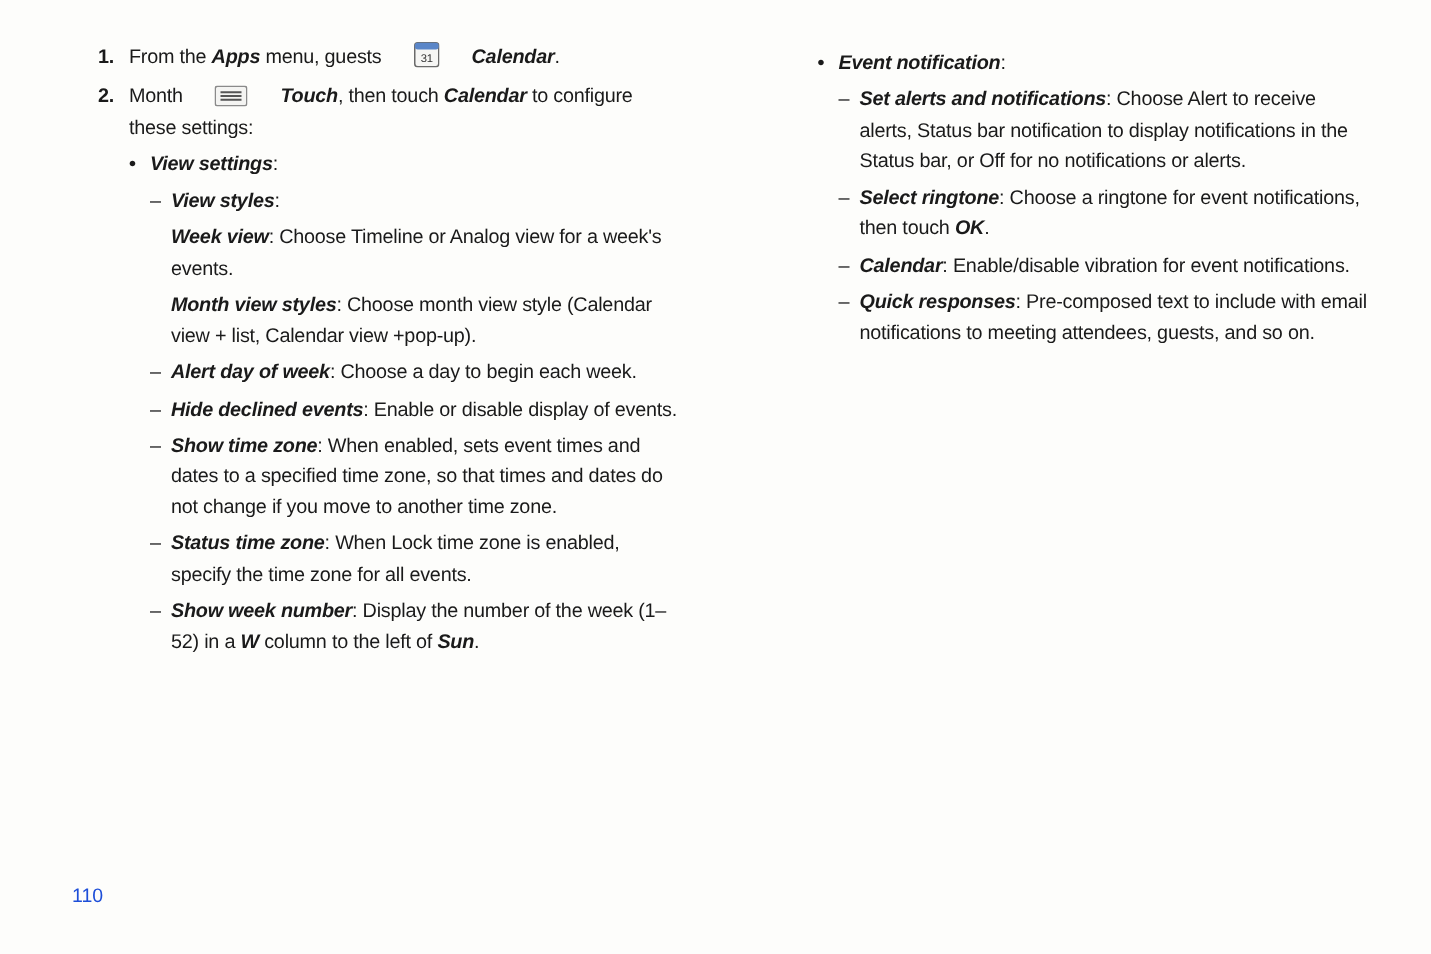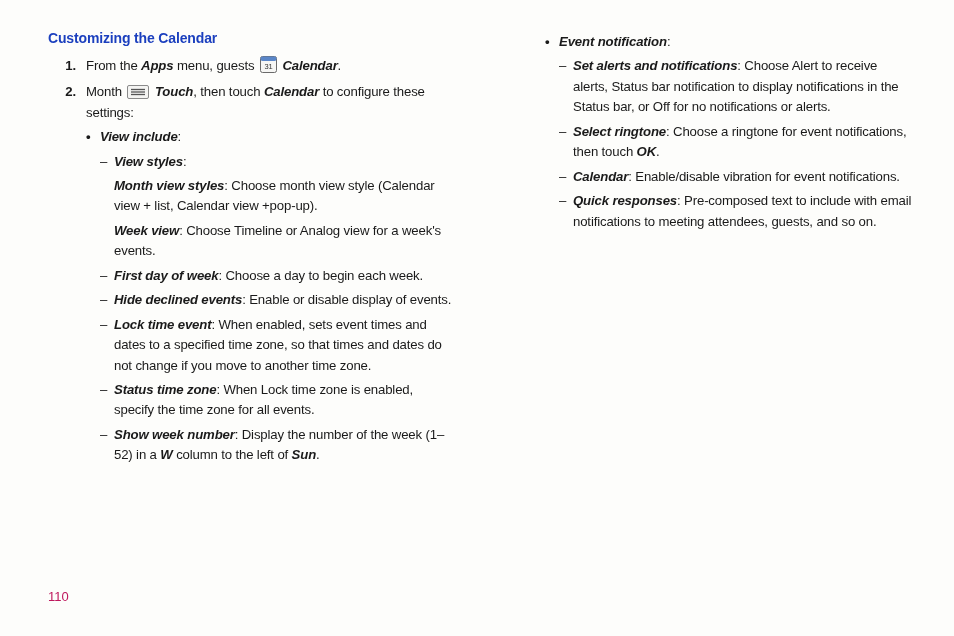--- a/index.html
+++ b/index.html
@@ -55,41 +55,40 @@
   .bullet-l1 > .mk { width: 14px; flex: 0 0 14px; font-weight: 700; }
   .bullet-l1 > .bd { flex: 1 1 auto; }
   .dash-l2 { margin-left: 14px; }
   .dash-l2 > .mk { width: 14px; flex: 0 0 14px; text-align: left; }
   .dash-l2 > .bd { flex: 1 1 auto; }
   .indent-l3 { margin-left: 28px; }
   .indent-l3 > .bd { flex: 1 1 auto; }
   .icon {
     display: inline-flex;
     vertical-align: -3px;
-    margin: 0 2px;
+    margin: 0 18px;
   }
   .icon svg { display: block; }
   .page-number {
     position: absolute;
     left: 48px;
     bottom: 32px;
     font-size: 13px;
-    color: #be185d;
+    color: #1d4ed8;
   }
   
   .cond { letter-spacing: -0.15px; }
 </style>
 </head>
 <body>
 
 <div class="page">
 
   <div class="col cond">
 
-    <div class="section-title">Customizing the Calendar</div>
 
     <ul class="ol">
       <li>
         <div class="ol-num">1.</div>
         <div class="ol-body">
           <span>From the </span><span class="b">Apps</span><span> menu, guests </span><span class="icon">
               <svg width="17" height="17" viewBox="0 0 17 17">
                 <rect x="0.5" y="0.5" width="16" height="16" rx="2" fill="#f6f6f4" stroke="#6a6a6a"></rect>
                 <rect x="0.5" y="0.5" width="16" height="4.5" rx="2" fill="#5a86c8"></rect>
                 <text x="8.5" y="13.2" font-size="7.5" text-anchor="middle" fill="#333" font-family="Arial">31</text>
@@ -107,48 +106,48 @@
                   <rect x="0.5" y="0.5" width="21" height="13" rx="1.5" fill="#f4f4f2" stroke="#8a8a8a"></rect>
                   <line x1="4" y1="4.5" x2="18" y2="4.5" stroke="#555" stroke-width="1.3"></line>
                   <line x1="4" y1="7" x2="18" y2="7" stroke="#555" stroke-width="1.3"></line>
                   <line x1="4" y1="9.5" x2="18" y2="9.5" stroke="#555" stroke-width="1.3"></line>
                 </svg>
               </span> <span class="b">Touch</span><span>, then touch </span><span class="b">Calendar</span><span> to configure these settings:</span>
           </div>
 
           <div class="bullet-l1">
             <div class="mk">•</div>
-            <div class="bd"><span class="b">View include</span><span>:</span></div>
+            <div class="bd"><span class="b">View settings</span><span>:</span></div>
           </div>
 
           <div class="dash-l2">
             <div class="mk">–</div>
             <div class="bd"><span class="b">View styles</span><span>:</span></div>
           </div>
 
           <div class="indent-l3">
-            <div class="bd"><span class="b">Month view styles</span><span>: Choose month view style (Calendar view + list, Calendar view +pop-up).</span></div>
+            <div class="bd"><span class="b">Week view</span><span>: Choose Timeline or Analog view for a week's events.</span></div>
           </div>
           <div class="indent-l3">
-            <div class="bd"><span class="b">Week view</span><span>: Choose Timeline or Analog view for a week's events.</span></div>
+            <div class="bd"><span class="b">Month view styles</span><span>: Choose month view style (Calendar view + list, Calendar view +pop-up).</span></div>
           </div>
 
           <div class="dash-l2">
             <div class="mk">–</div>
-            <div class="bd"><span class="b">First day of week</span><span>: Choose a day to begin each week.</span></div>
+            <div class="bd"><span class="b">Alert day of week</span><span>: Choose a day to begin each week.</span></div>
           </div>
 
           <div class="dash-l2">
             <div class="mk">–</div>
             <div class="bd"><span class="b">Hide declined events</span><span>: Enable or disable display of events.</span></div>
           </div>
 
           <div class="dash-l2">
             <div class="mk">–</div>
-            <div class="bd"><span class="b">Lock time event</span><span>: When enabled, sets event times and dates to a specified time zone, so that times and dates do not change if you move to another time zone.</span></div>
+            <div class="bd"><span class="b">Show time zone</span><span>: When enabled, sets event times and dates to a specified time zone, so that times and dates do not change if you move to another time zone.</span></div>
           </div>
 
           <div class="dash-l2">
             <div class="mk">–</div>
             <div class="bd"><span class="b">Status time zone</span><span>: When Lock time zone is enabled, specify the time zone for all events.</span></div>
           </div>
 
           <div class="dash-l2">
             <div class="mk">–</div>
             <div class="bd"><span class="b">Show week number</span><span>: Display the number of the week (1–52) in a </span><span class="b">W</span><span> column to the left of </span><span class="b">Sun</span><span>.</span></div>

